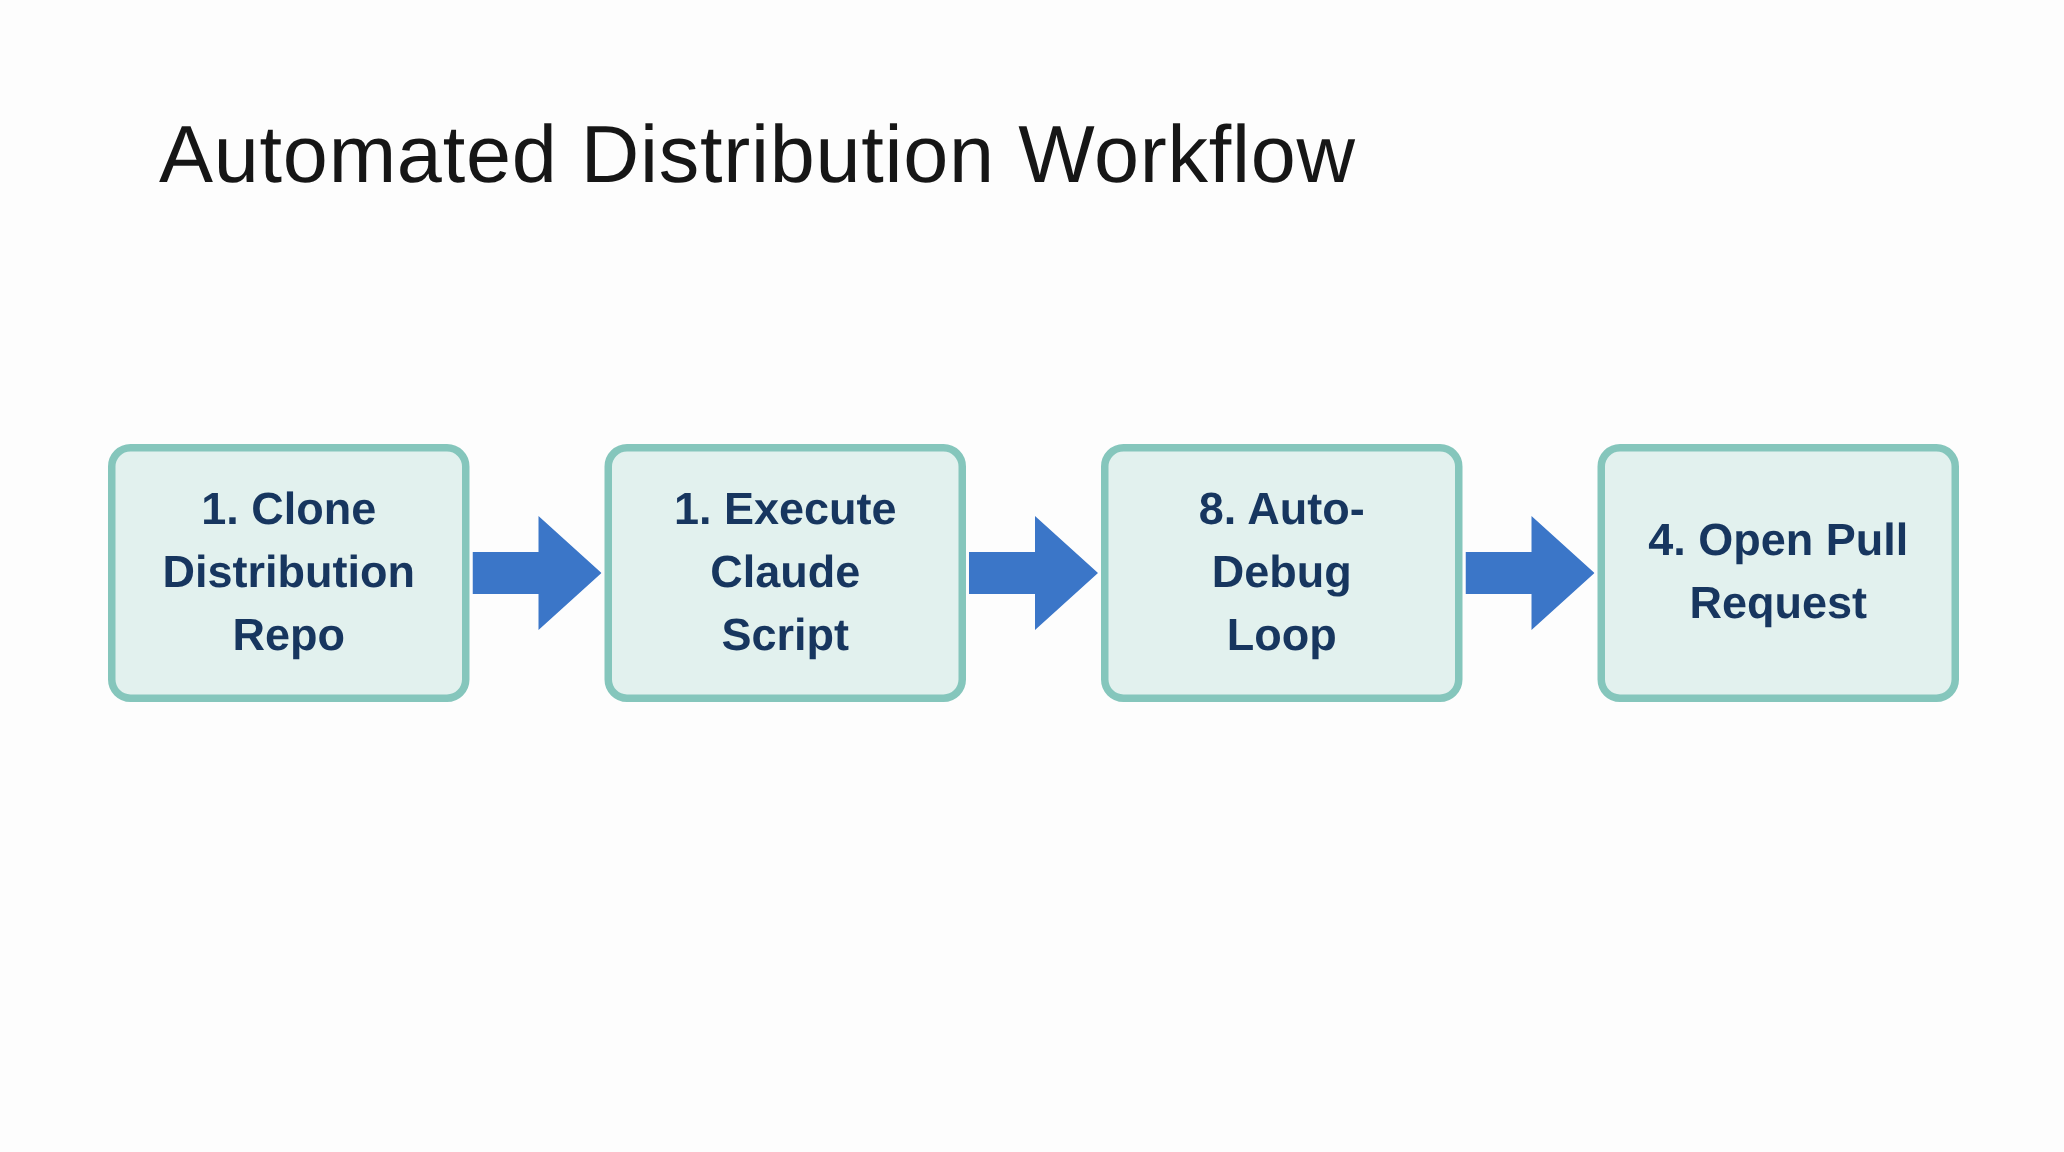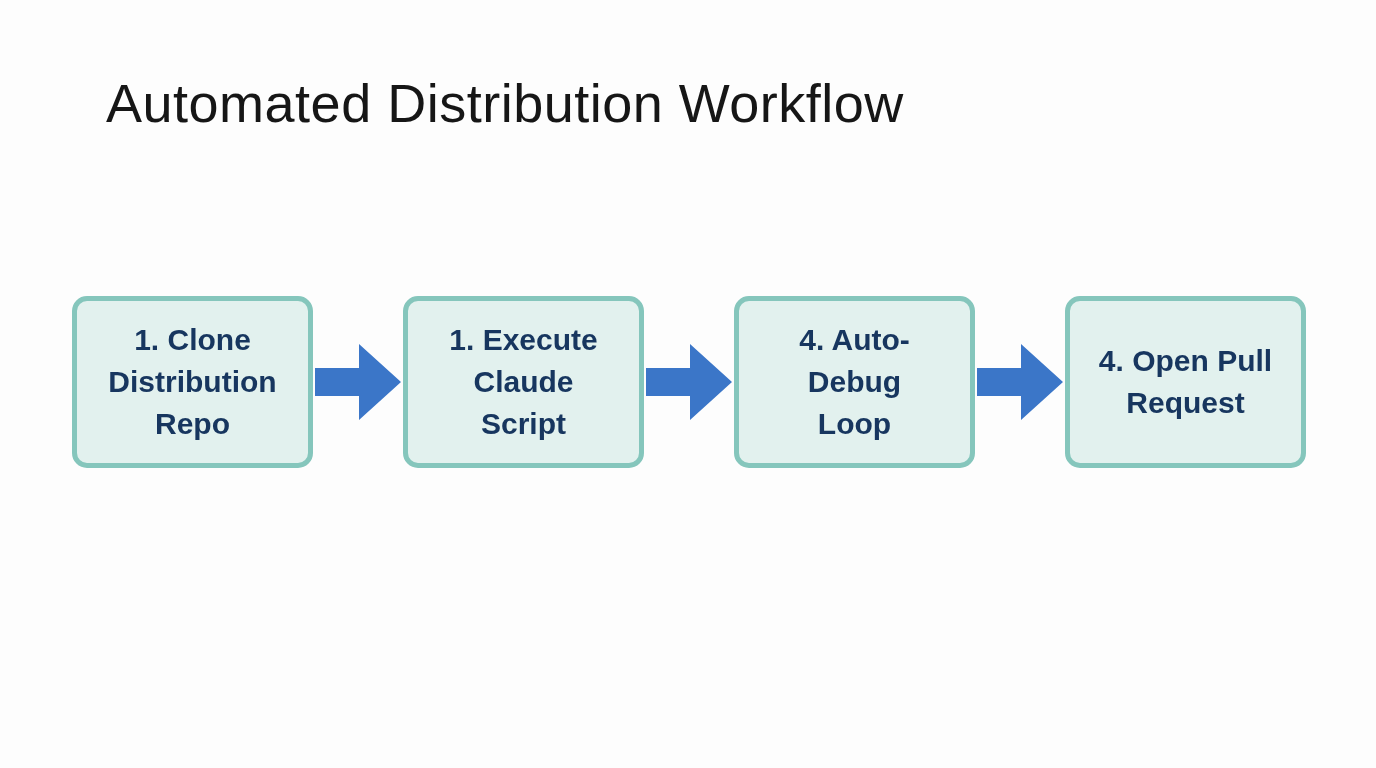--- a/index.html
+++ b/index.html
@@ -98,21 +98,21 @@
 Script</div>
     </div>
 
     <div class="arrow-cell">
       <svg width="86" height="76" viewBox="0 0 86 76">
         <polygon points="0,24 44,24 44,0 86,38 44,76 44,52 0,52"></polygon>
       </svg>
     </div>
 
     <div class="step-box">
-      <div class="step-label">4. Auto-
+      <div class="step-label">8. Auto-
 Debug
 Loop</div>
     </div>
 
     <div class="arrow-cell">
       <svg width="86" height="76" viewBox="0 0 86 76">
         <polygon points="0,24 44,24 44,0 86,38 44,76 44,52 0,52"></polygon>
       </svg>
     </div>
 

